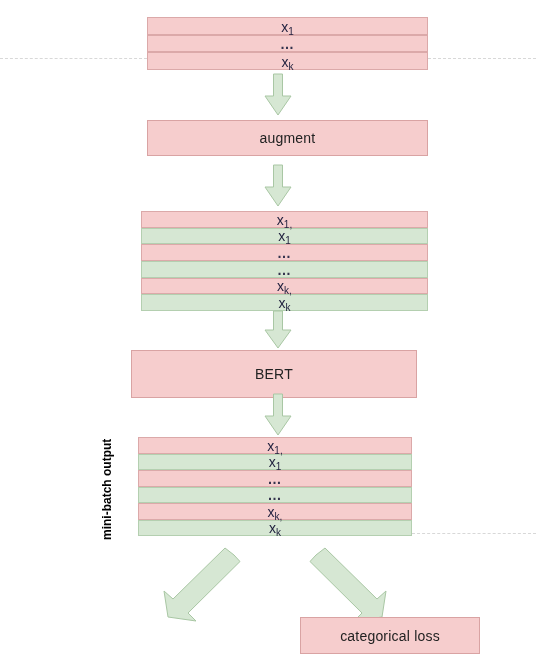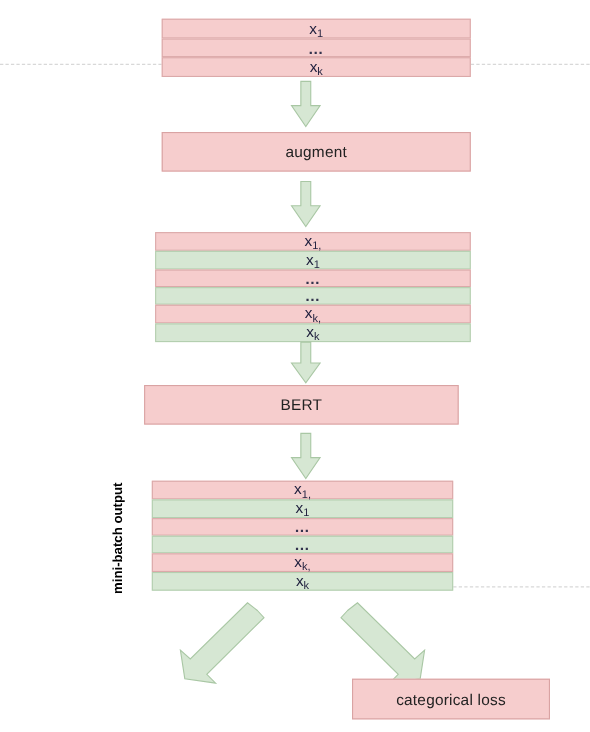--- a/index.html
+++ b/index.html
@@ -166,21 +166,21 @@
       <span class="lbl">x<sub>k</sub></span>
     </div>
   </div>
 
   <div class="arrow" style="left:264px; top:311px; width:28px; height:38px;">
     <svg width="28" height="38" viewBox="0 0 28 38">
       <polygon points="9.5,0 18.5,0 18.5,19 27,19 14,37 1,19 9.5,19"></polygon>
     </svg>
   </div>
 
-  <div class="box" style="left:131px; top:350px; width:286px; height:36px;">BERT</div>
+  <div class="box" style="left:131px; top:350px; width:286px; height:48px;">BERT</div>
 
   <div class="arrow" style="left:264px; top:394px; width:28px; height:42px;">
     <svg width="28" height="42" viewBox="0 0 28 42">
       <polygon points="9.5,0 18.5,0 18.5,22 27,22 14,41 1,22 9.5,22"></polygon>
     </svg>
   </div>
 
   <div class="vlabel" style="left:100px; top:540px;">mini-batch output</div>
 
   <div class="stack" style="left:138px; top:437px; width:274px; height:99px;">
@@ -210,15 +210,15 @@
     </svg>
   </div>
 
   <div class="arrow" style="left:310px; top:550px; width:90px; height:66px;">
     <svg width="90" height="66" viewBox="0 0 90 66">
       <polygon points="6,0 0,6.5 52,58 44,66 72,62 76,36 67,44 15,-7" transform="translate(0,5)"></polygon>
     </svg>
   </div>
 
 
-  <div class="box" style="left:320px; top:617px; width:180px; height:37px;">categorical loss</div>
+  <div class="box" style="left:300px; top:617px; width:180px; height:37px;">categorical loss</div>
 
 </div>
 
 </body></html>

